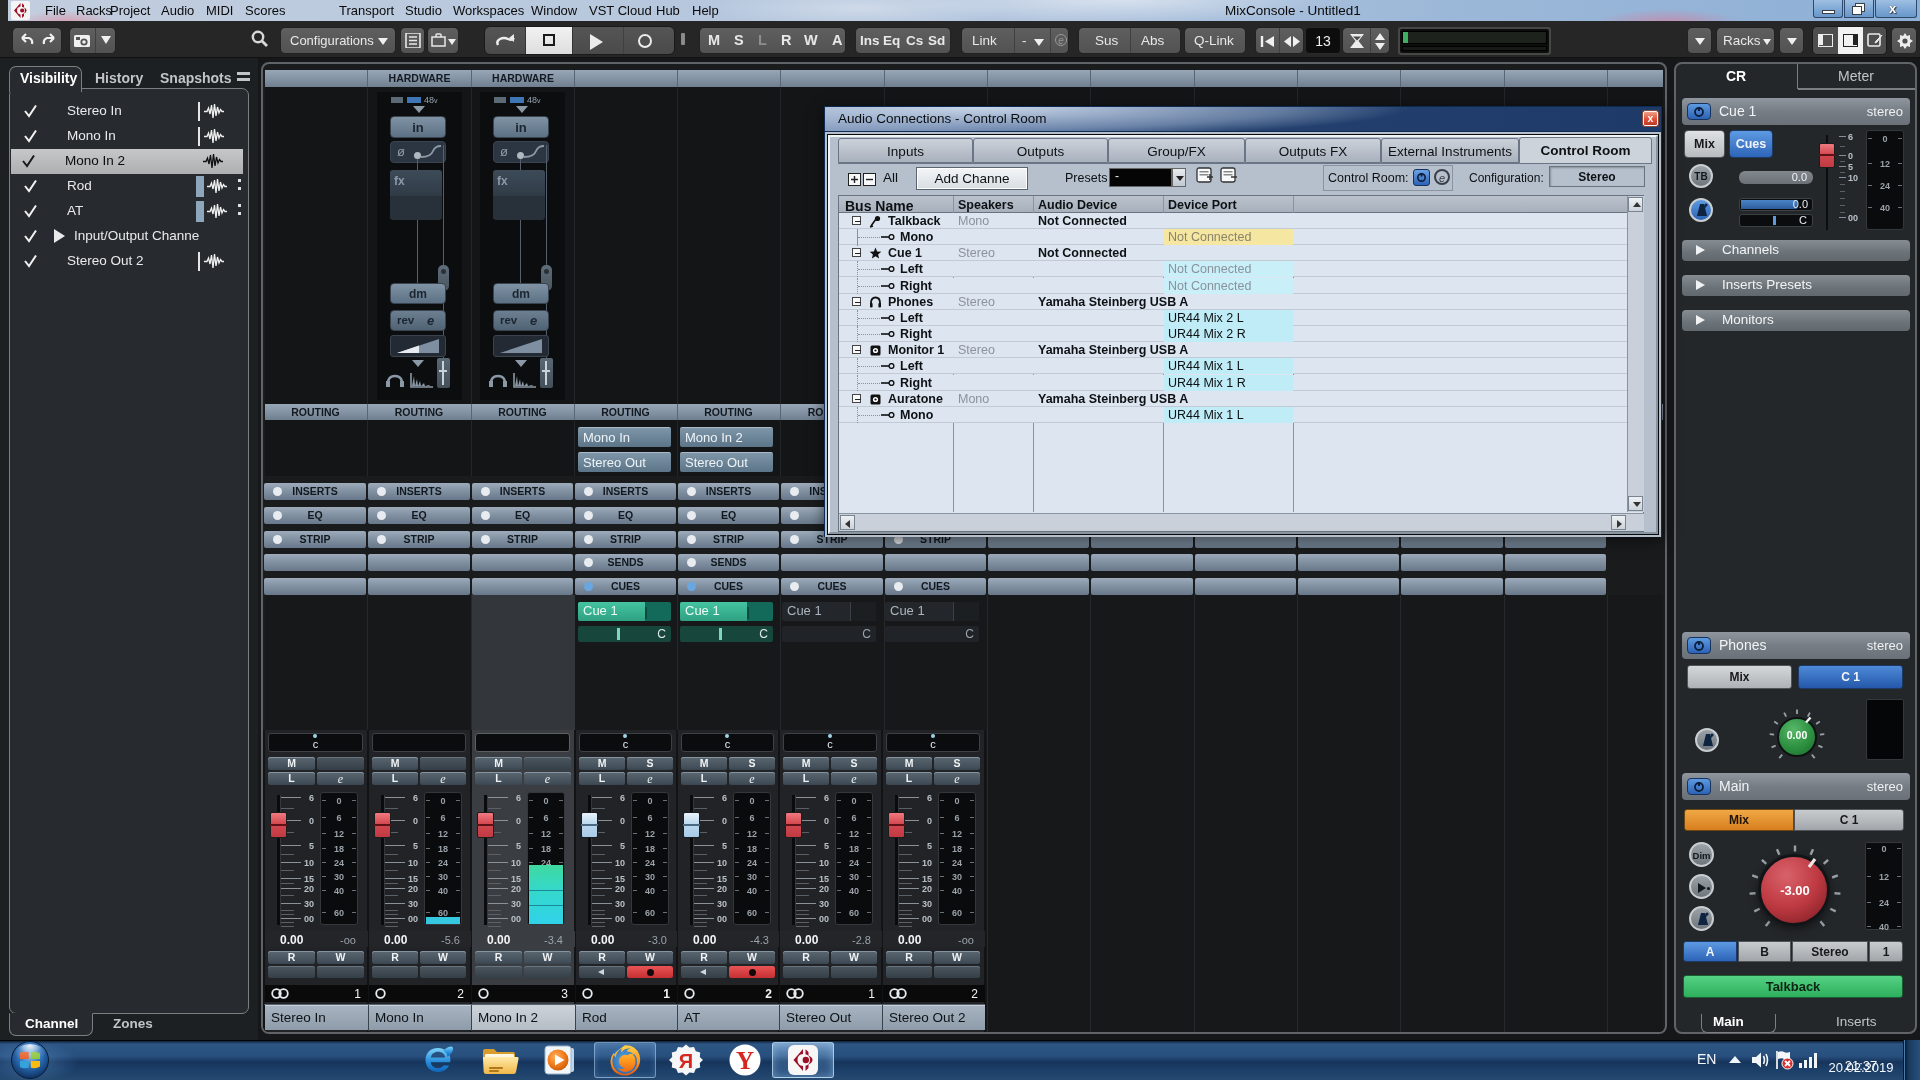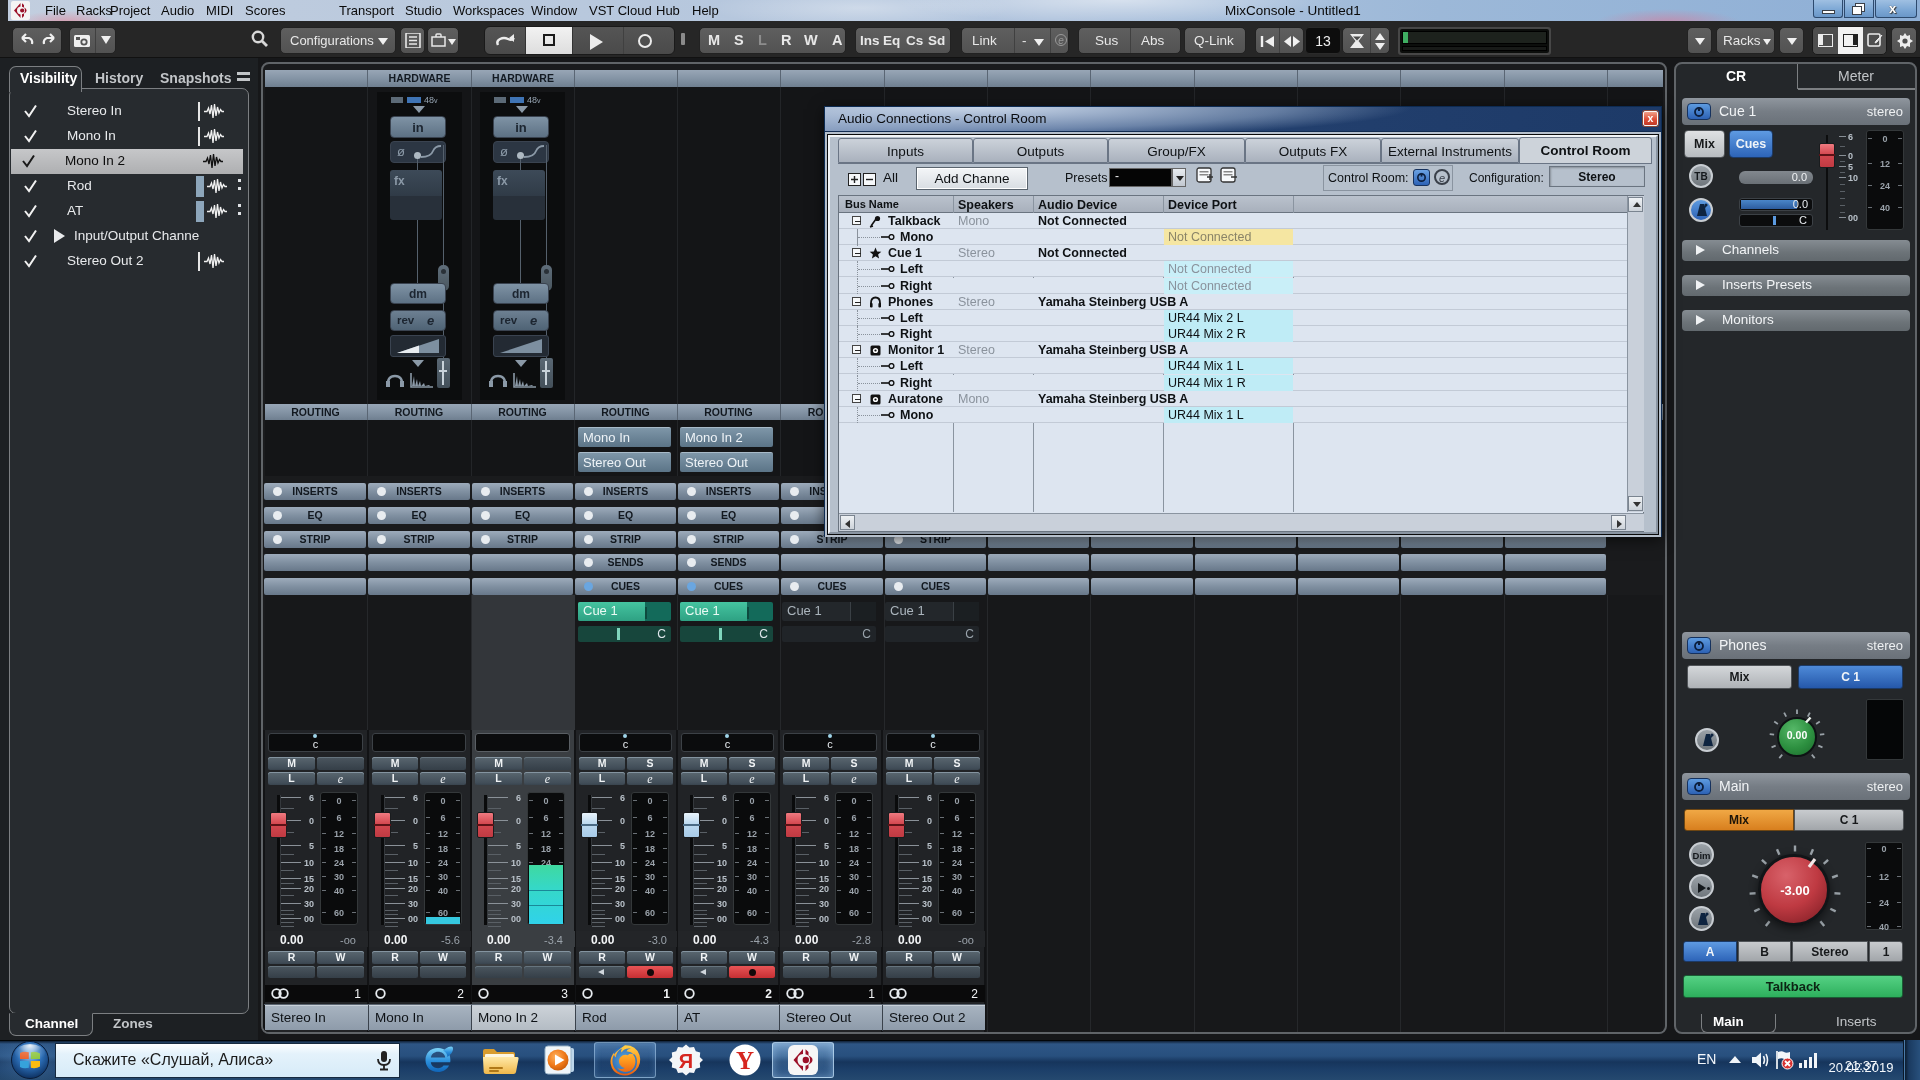--- a/index.html
+++ b/index.html
@@ -1562,21 +1562,21 @@
       <svg width="11" height="11" viewBox="0 0 12 12" style="position:absolute;left:2px;top:2px">
         <circle cx="6" cy="6" r="4" fill="none" stroke="#0c1f3e" stroke-width="1.8"></circle>
         <path d="M6 1 V5" stroke="#0c1f3e" stroke-width="2"></path>
       </svg>
     </div>
 <div class="abs" style="left:609px;top:62px;width:16px;height:16px;border:2px solid #3a404a;border-radius:50%;color:#3a404a;font-size:11px;font-style:italic;text-align:center;line-height:15px;">e</div>
 <div class="abs" style="left:644px;top:64px;color:#0e1114;font-size:12px;">Configuration:</div>
 <div class="abs" style="left:724px;top:59px;width:96px;height:21px;border:1px solid #6a7480;box-shadow:inset 1px 1px 2px rgba(0,0,0,.25);color:#0e1114;font-size:12px;font-weight:bold;text-align:center;line-height:20px;">Stereo</div>
 <div class="abs" style="left:13px;top:88px;width:806px;height:337px;border:1px solid #6a7480;background:#dde5f0;"></div>
 <div class="abs" style="left:14px;top:89px;width:804px;height:17px;background:linear-gradient(180deg,#bac2cd,#a8b0bc);border-bottom:1px solid #6a7480;"></div>
-<div class="abs" style="left:20px;top:91px;color:#0e1114;font-size:11px;font-weight:bold;">Bus Name</div>
+<div class="abs" style="left:20px;top:91px;color:#0e1114;font-size:14px;font-weight:bold;">Bus Name</div>
 <div class="abs" style="left:133px;top:91px;color:#0e1114;font-size:12.5px;font-weight:bold;">Speakers</div>
 <div class="abs" style="left:213px;top:91px;color:#0e1114;font-size:12.5px;font-weight:bold;">Audio Device</div>
 <div class="abs" style="left:343px;top:91px;color:#0e1114;font-size:12.5px;font-weight:bold;">Device Port</div>
 <div class="abs" style="left:128px;top:89px;width:1px;height:316px;background:#8a94a0;"></div>
 <div class="abs" style="left:208px;top:89px;width:1px;height:316px;background:#8a94a0;"></div>
 <div class="abs" style="left:338px;top:89px;width:1px;height:316px;background:#8a94a0;"></div>
 <div class="abs" style="left:468px;top:89px;width:1px;height:316px;background:#8a94a0;"></div>
 
 <div class="abs" style="left:14px;top:106px;width:788px;height:16px;background:#dde5f0;border-bottom:1px solid #c2cad6;"></div>
 <div class="abs" style="left:27px;top:109px;width:9px;height:9px;background:#f6f8fa;border:1px solid #444;">
@@ -1760,28 +1760,20 @@
             <stop offset="1" stop-color="rgba(255,255,255,0)"></stop>
           </radialGradient>
 </defs>
 <path d="M10 13 Q13.5 11 18.8 12.2 L18.8 19 L10 19 Z" fill="#e8622d"></path>
 <path d="M20.8 12.2 Q26 11 30 13.5 L30 19 L20.8 19 Z" fill="#8dc63f"></path>
 <path d="M10 21 L18.8 21 L18.8 27.8 Q13.5 29 10 27 Z" fill="#36a2db"></path>
 <path d="M20.8 21 L30 21 L30 26.5 Q26 29 20.8 27.8 Z" fill="#fbbc12"></path>
 <ellipse cx="20" cy="13" rx="15" ry="9" fill="url(#sh)"></ellipse>
 <circle cx="20" cy="20" r="18.5" fill="none" stroke="#0a1c38" stroke-width="1"></circle>
 </svg></div>
-<div class="abs" style="left:55px;top:3px;width:345px;height:35px;background:linear-gradient(180deg,#fdfeff,#e4f2fb 30%,#d6ebf8);border:1px solid #16293e;">
-      <span class="abs" style="left:17px;top:7px;color:#1a1a1a;font-size:16px;">Скажите «Слушай, Алиса»</span>
-      <svg width="16" height="22" viewBox="0 0 16 22" style="position:absolute;left:320px;top:6px">
-        <rect x="5" y="1" width="6" height="11" rx="3" fill="#222"></rect>
-        <path d="M2 9 Q2 15 8 15 Q14 15 14 9" fill="none" stroke="#222" stroke-width="1.8"></path>
-        <path d="M8 15 V19 M4 19.5 H12" stroke="#222" stroke-width="1.8"></path>
-      </svg>
-    </div>
 <div class="abs" style="left:420px;top:4px;width:36px;height:32px;"><svg width="36" height="32" viewBox="0 0 36 32">
         <defs>
           <linearGradient id="ieg" x1="0" y1="0" x2="0" y2="1">
             <stop offset="0" stop-color="#7dd4f8"></stop>
             <stop offset="0.55" stop-color="#2b8fdc"></stop>
             <stop offset="1" stop-color="#1065b8"></stop>
           </linearGradient>
         </defs>
         <path fill-rule="evenodd" fill="url(#ieg)" d="M18 4 C10 4 5.5 9.5 5.5 16 C5.5 23 10.5 28 18 28 C23 28 27 25.5 29 21.5 L23.5 21.5 C22.2 23.3 20.3 24.2 18 24.2 C14 24.2 11.3 22 10.8 18.3 L30.2 18.3 C30.4 17.5 30.4 16.6 30.4 15.8 C30.4 9 25.5 4 18 4 Z M18 7.8 C21.8 7.8 24.6 9.9 25.2 13.4 L10.9 13.4 C11.6 10 14.3 7.8 18 7.8 Z"></path>
         <path d="M28.5 3 Q33.5 1 33 5.5 Q32.6 9 27.5 13 Q27.2 8.5 23 6.8 Q26 4.2 28.5 3 Z" fill="url(#ieg)"></path>

